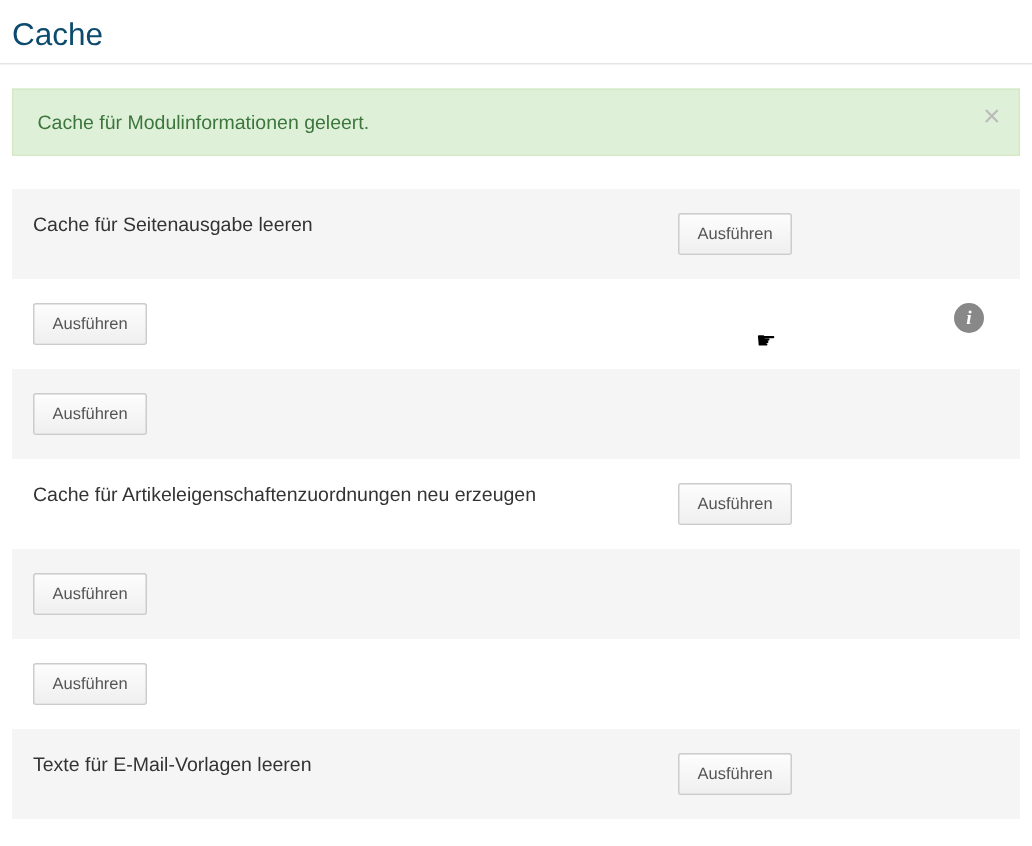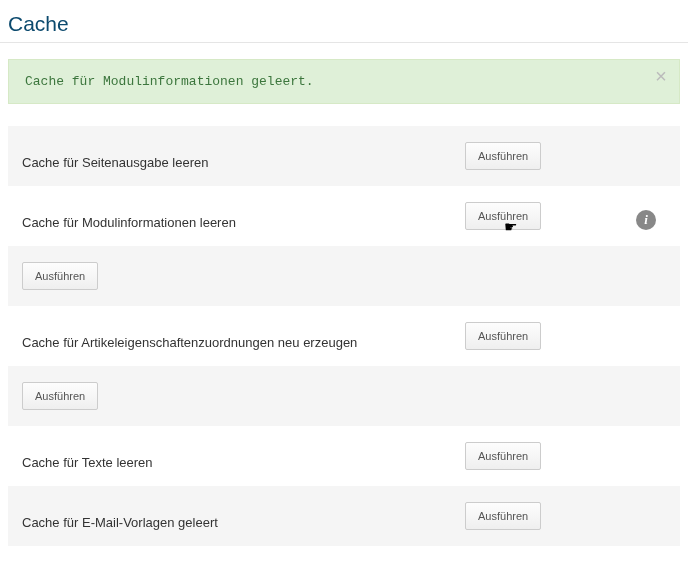--- a/index.html
+++ b/index.html
@@ -1,23 +1,23 @@
 <!DOCTYPE html>
 <html><head>
 <meta charset="utf-8">
 <style>
   html,body{margin:0;padding:0;font-family:Arial,Helvetica,sans-serif;background:#fff;color:#333;}
   .page{width:688px;box-sizing:border-box;}
   h1.page-title{font-size:21px;font-weight:400;color:#0c4a6e;margin:12px 0 6px 8px;}
   hr.divider{border:none;border-top:1px solid #e5e5e5;margin:0 0 16px 0;}
   .content{padding:0 8px;}
-  .alert{position:relative;background:#dff0d8;border:1px solid #d6e9c6;color:#3c763d;padding:14px 40px 14px 16px;font-size:13px;margin-bottom:22px;font-family:Liberation Mono, monospace;}
+  .alert{position:relative;background:#dff0d8;border:1px solid #d6e9c6;color:#3c763d;padding:14px 40px 14px 16px;font-size:13px;margin-bottom:22px;}
   .alert .close{position:absolute;right:12px;top:8px;font-size:20px;line-height:1;color:#bbb;cursor:pointer;}
   .rows{display:flex;flex-direction:column;gap:0;}
-  .row{display:flex;align-items:flex-end;padding:16px 14px;font-size:13px;color:#333;gap:13px;}
+  .row{display:flex;align-items:flex-start;padding:16px 14px;font-size:13px;color:#333;}
   .row.alt{background:#f5f5f5;}
   .row .label{flex:0 0 430px;}
   .row .actions{flex:0 0 92px;}
   .row .info{flex:1;display:flex;align-items:center;justify-content:flex-end;padding-right:10px;}
   .btn{display:inline-block;min-width:70px;text-align:center;padding:7px 12px;font-size:11px;color:#555;background:linear-gradient(#fdfdfd,#efefef);border:1px solid #ccc;border-radius:2px;cursor:pointer;}
   .info-icon{width:20px;height:20px;border-radius:50%;background:#888;color:#fff;display:flex;align-items:center;justify-content:center;font-family:Georgia,serif;font-style:italic;font-weight:bold;font-size:13px;}
   .cursor-hand{position:relative;left:496px;top:-328px;width:0;height:0;}
   .cursor-glyph{position:absolute;font-size:15px;color:#000;pointer-events:none;}
 </style>
 </head>
@@ -35,21 +35,20 @@
 
     <div class="rows">
 
       <div class="row alt">
         <div class="label">Cache für Seitenausgabe leeren</div>
         <div class="actions"><button class="btn">Ausführen</button></div>
         <div class="info"></div>
       </div>
 
       <div class="row">
-        <div class="label">Cache für Modulinformationen leeren</div>
         <div class="actions"><button class="btn">Ausführen</button></div>
         <div class="info">
             <span class="info-icon">i</span>
           </div>
       </div>
 
       <div class="row alt">
         <div class="actions"><button class="btn">Ausführen</button></div>
         <div class="info"></div>
       </div>
@@ -59,27 +58,26 @@
         <div class="actions"><button class="btn">Ausführen</button></div>
         <div class="info"></div>
       </div>
 
       <div class="row alt">
         <div class="actions"><button class="btn">Ausführen</button></div>
         <div class="info"></div>
       </div>
 
       <div class="row">
-        <div class="label">Cache für Texte leeren</div>
         <div class="actions"><button class="btn">Ausführen</button></div>
         <div class="info"></div>
       </div>
 
       <div class="row alt">
-        <div class="label">Cache für E-Mail-Vorlagen geleert</div>
+        <div class="label">Texte für E-Mail-Vorlagen leeren</div>
         <div class="actions"><button class="btn">Ausführen</button></div>
         <div class="info"></div>
       </div>
 
     </div>
 
     <div class="cursor-hand">
       <span class="cursor-glyph">☛</span>
     </div>
 

